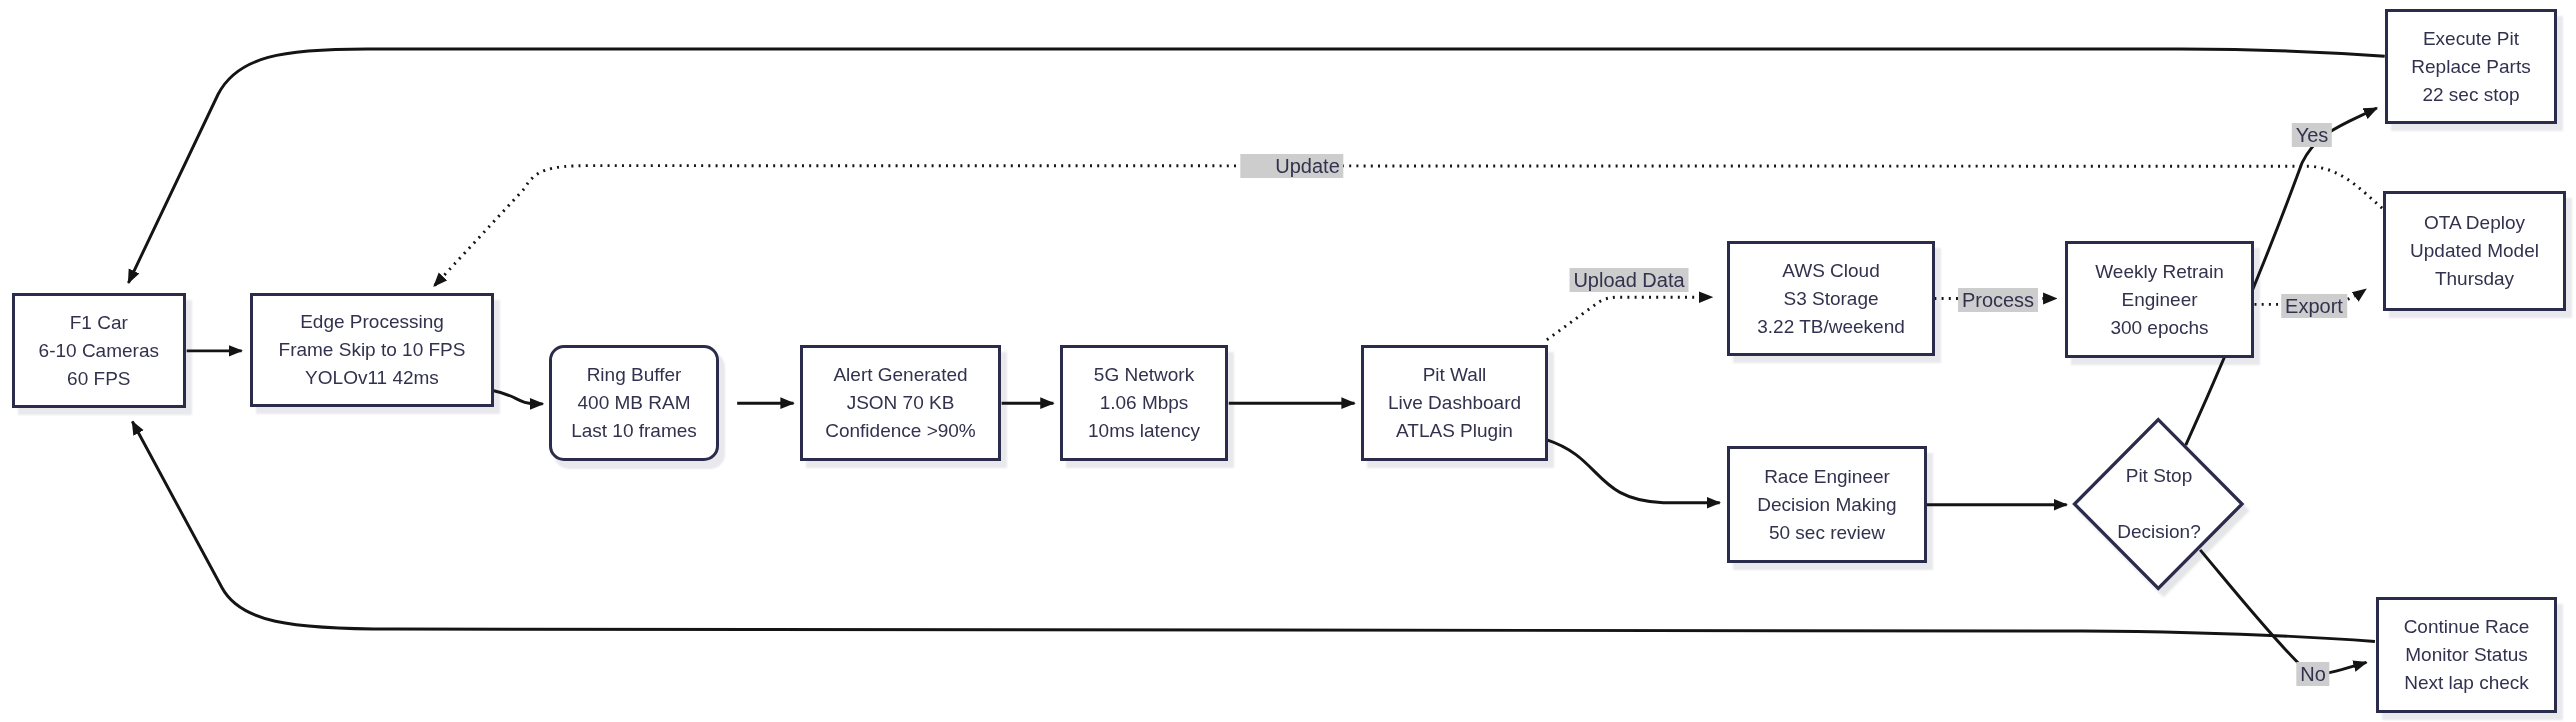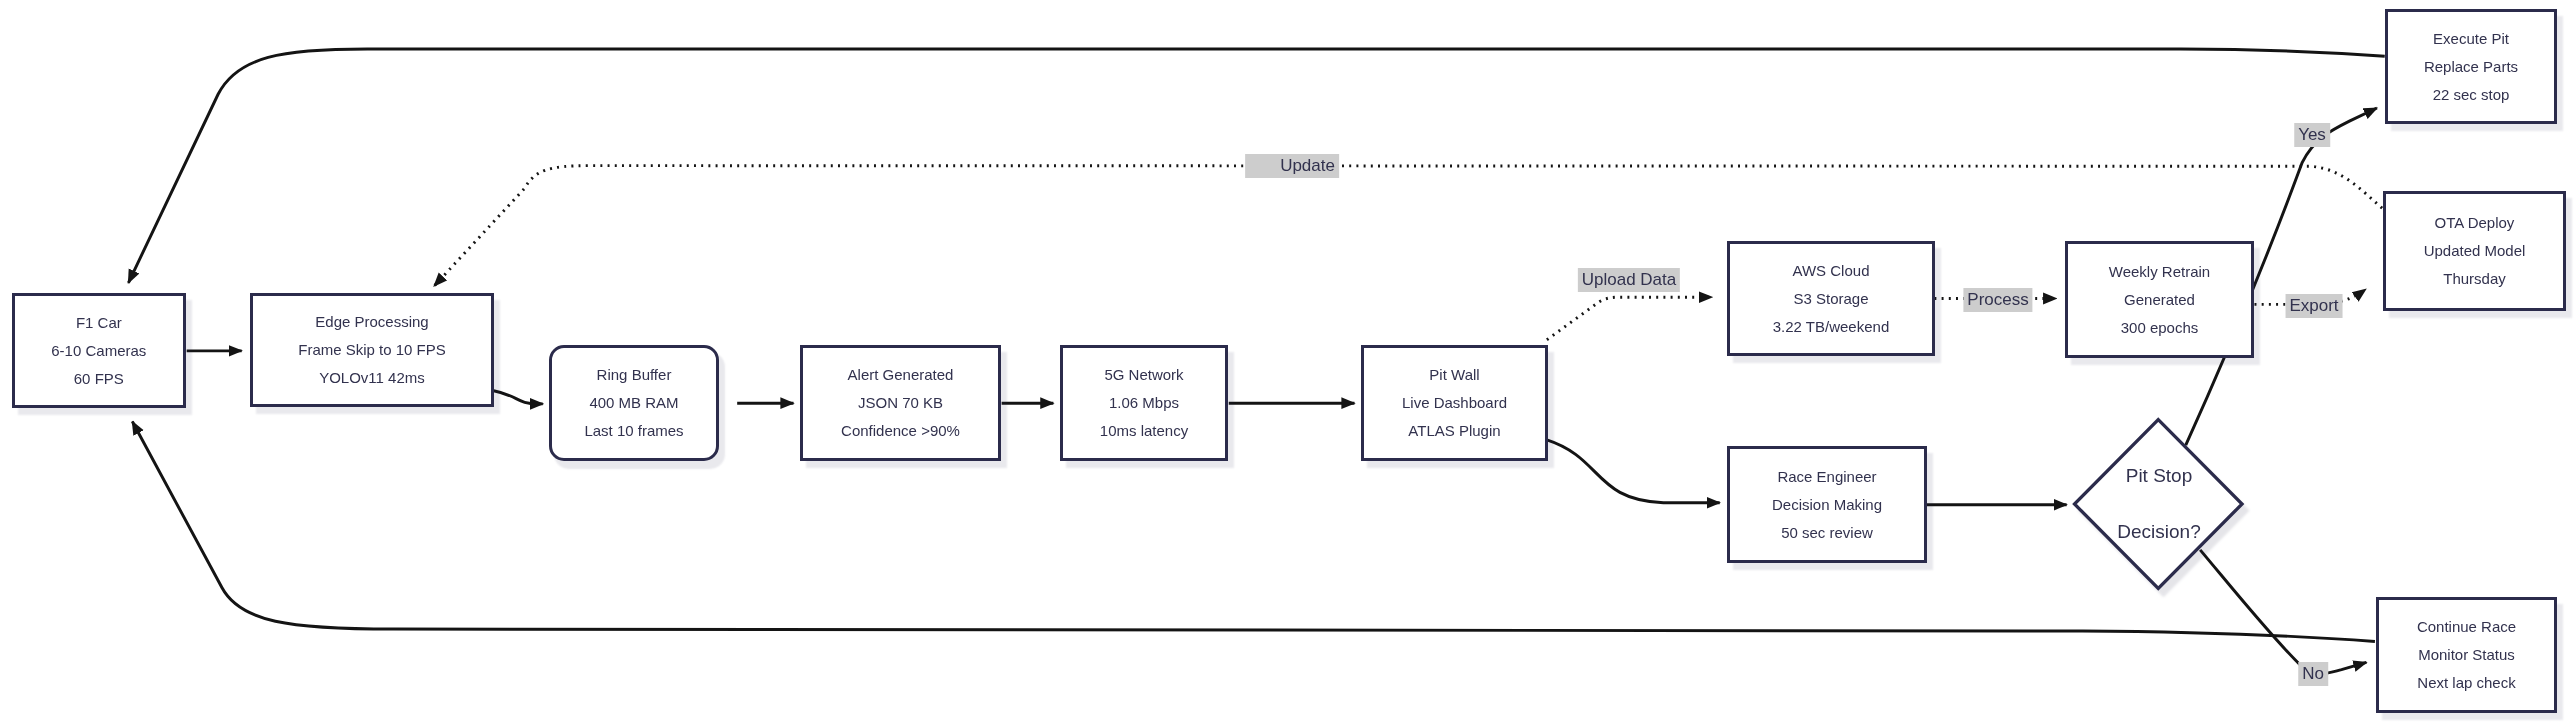--- a/index.html
+++ b/index.html
@@ -28,35 +28,35 @@
     stroke-width:5px;
     filter:drop-shadow(8px 10px 2px rgba(43,43,75,0.12));
   }
   .node{
     position:absolute;
     box-sizing:border-box;
     background:var(--node-bg);
     border:3.3px solid var(--node-border);
     box-shadow:5.9px 7.2px 2px rgba(43,43,75,0.10);
     display:flex;flex-direction:column;align-items:center;justify-content:center;
-    font-size:15px;line-height:28px;
+    font-size:19px;line-height:28px;
     text-align:center;
     white-space:nowrap;
   }
   .diamond-text{
     position:absolute;
     display:flex;flex-direction:column;align-items:center;justify-content:center;
     font-size:19px;line-height:28px;text-align:center;white-space:nowrap;gap:28px;
   }
   .edge-label{
     position:absolute;
     transform:translate(-50%,-50%);
     background:var(--label-bg);
     padding:2px 3.9px;
-    font-size:17px;line-height:20px;
+    font-size:20px;line-height:20px;
     white-space:nowrap;
   }
 </style>
 </head>
 <body>
 
 <div id="canvas">
 
   <svg id="edge-layer" viewBox="0 0 3933 1103" xmlns="http://www.w3.org/2000/svg">
     <defs>
@@ -122,21 +122,21 @@
   </div>
 
   <div class="node" style="left:1727px;top:241px;width:208px;height:115px;">
     <div>AWS Cloud</div>
     <div>S3 Storage</div>
     <div>3.22 TB/weekend</div>
   </div>
 
   <div class="node" style="left:2065px;top:241px;width:189px;height:117px;">
     <div>Weekly Retrain</div>
-    <div>Generated</div>
+    <div>Engineer</div>
     <div>300 epochs</div>
   </div>
 
   <div class="node" style="left:1727px;top:446px;width:200px;height:117px;">
     <div>Race Engineer</div>
     <div>Decision Making</div>
     <div>50 sec review</div>
   </div>
 
   <div class="node" style="left:2385px;top:9.2px;width:172px;height:115px;">

